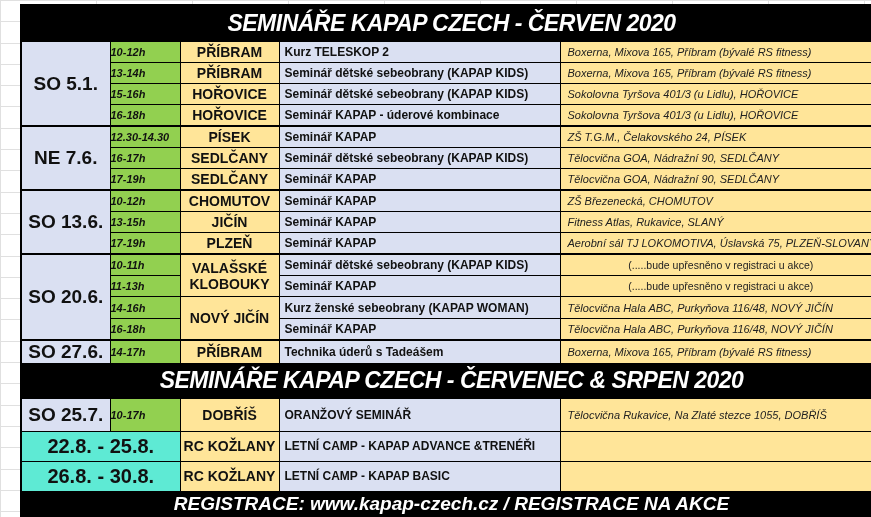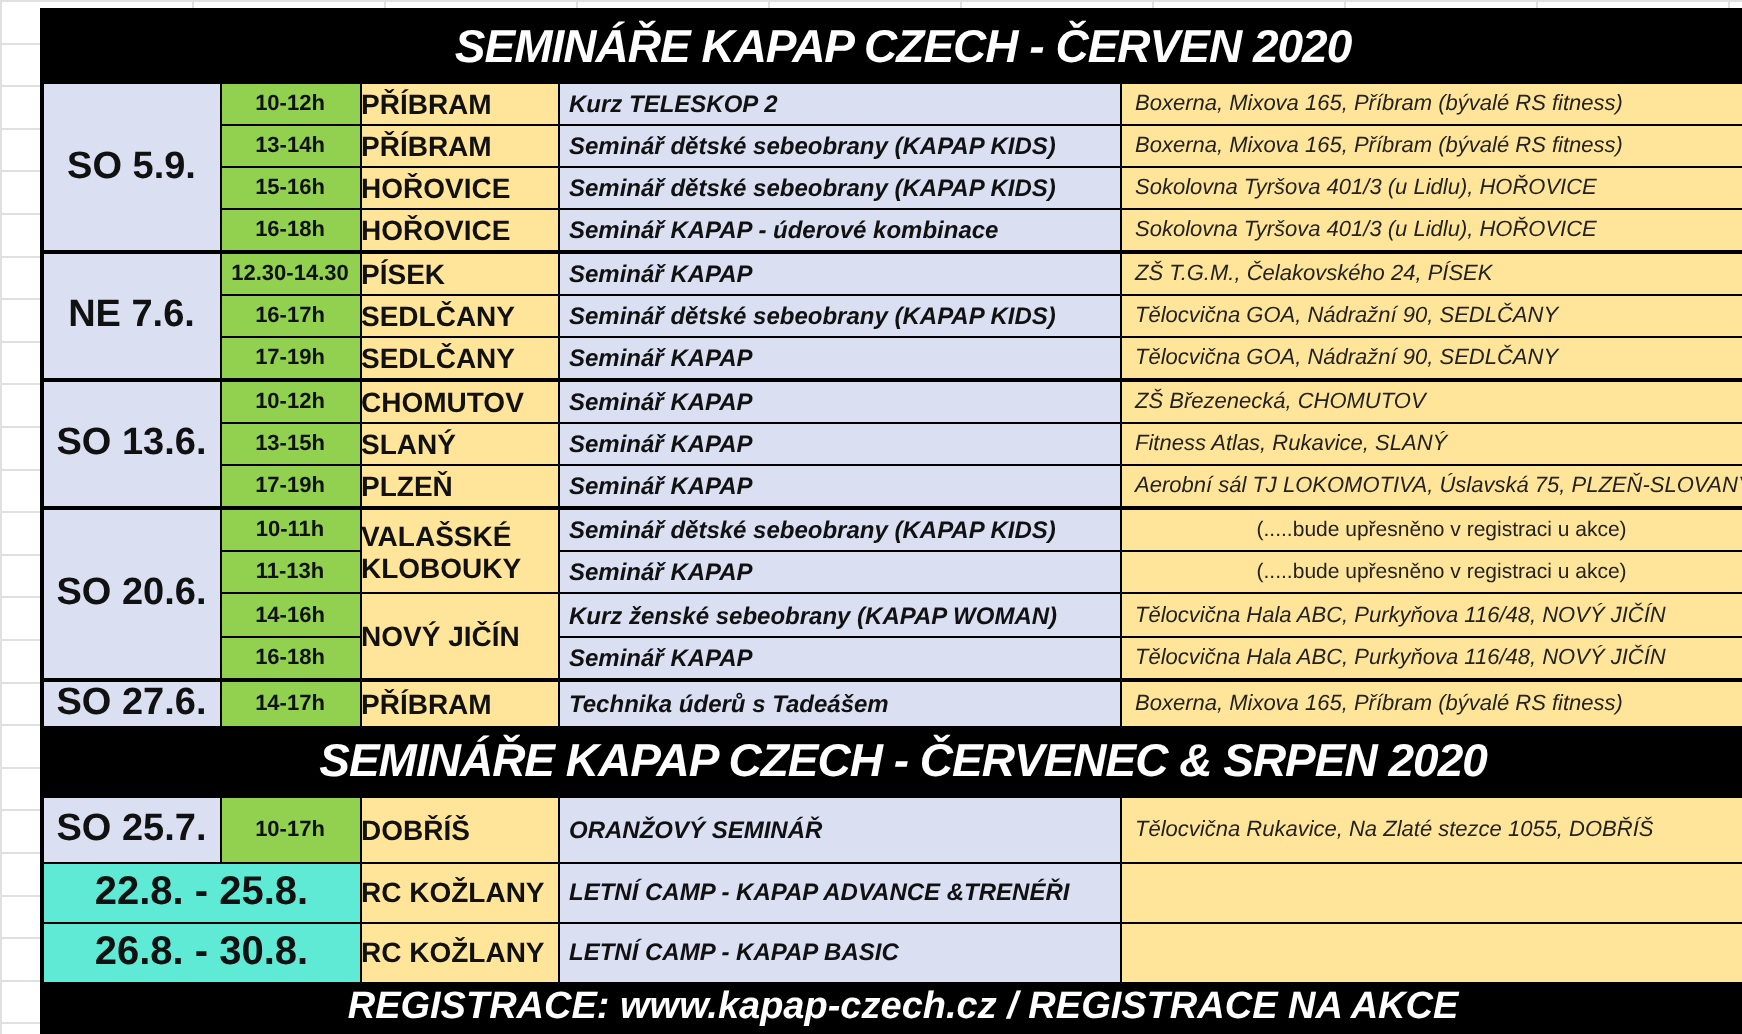--- a/index.html
+++ b/index.html
@@ -35,30 +35,30 @@
 
   td.date{
     background:#dae0f2;text-align:center;vertical-align:middle;
     font-size:19px;font-weight:bold;color:#111;
   }
   td.date2{
     background:#5eead4;text-align:center;vertical-align:middle;
     font-size:20px;font-weight:bold;color:#111;
   }
   td.time{
-    background:#92d050;text-align:center;vertical-align:middle;
-    font-size:11px;font-weight:bold;color:#111;margin-top:12px;
+    background:#92d050;vertical-align:middle;
+    font-size:11px;font-weight:bold;font-style:italic;color:#111;margin-top:12px;
   }
   td.city{
-    background:#ffe599;vertical-align:middle;
+    background:#ffe599;text-align:center;vertical-align:middle;
     font-size:14px;font-weight:bold;color:#111;white-space:normal;line-height:1.15;
   }
   td.event{
     background:#dae0f2;text-align:left;vertical-align:middle;
-    font-size:12px;font-weight:bold;font-style:italic;color:#111;padding-left:5px;
+    font-size:12px;font-weight:bold;color:#111;padding-left:5px;
   }
   td.venue{
     background:#ffe599;text-align:left;vertical-align:middle;
     font-size:11px;font-style:italic;color:#222;padding-left:7px;
   }
   td.venue.tbd{
     text-align:center;font-style:normal;font-size:10.5px;padding-left:0;margin-left:28px;
   }
 </style>
 </head>
@@ -73,21 +73,21 @@
         <col style="width:281px">
         <col style="width:322px">
       </colgroup>
 
   <tbody>
         <tr class="hdr">
     <th colspan="5">SEMINÁŘE KAPAP CZECH - ČERVEN 2020</th>
   </tr>
 
   <tr class="r21 grp">
-    <td class="date" rowspan="4">SO 5.9.</td>
+    <td class="date" rowspan="4">SO 5.1.</td>
     <td class="time">10-12h</td>
     <td class="city">PŘÍBRAM</td>
     <td class="event">Kurz TELESKOP 2</td>
     <td class="venue">Boxerna, Mixova 165, Příbram (bývalé RS fitness)</td>
   </tr>
   <tr class="r21">
     <td class="time">13-14h</td>
     <td class="city">PŘÍBRAM</td>
     <td class="event">Seminář dětské sebeobrany (KAPAP KIDS)</td>
     <td class="venue">Boxerna, Mixova 165, Příbram (bývalé RS fitness)</td>
@@ -127,21 +127,21 @@
 
   <tr class="r21 grp">
     <td class="date" rowspan="3">SO 13.6.</td>
     <td class="time">10-12h</td>
     <td class="city">CHOMUTOV</td>
     <td class="event">Seminář KAPAP</td>
     <td class="venue">ZŠ Březenecká, CHOMUTOV</td>
   </tr>
   <tr class="r21">
     <td class="time">13-15h</td>
-    <td class="city">SLANÝ</td>
+    <td class="city">JIČÍN</td>
     <td class="event">Seminář KAPAP</td>
     <td class="venue">Fitness Atlas, Rukavice, SLANÝ</td>
   </tr>
   <tr class="r21">
     <td class="time">17-19h</td>
     <td class="city">PLZEŇ</td>
     <td class="event">Seminář KAPAP</td>
     <td class="venue">Aerobní sál TJ LOKOMOTIVA, Úslavská 75, PLZEŇ-SLOVANY</td>
   </tr>
 

